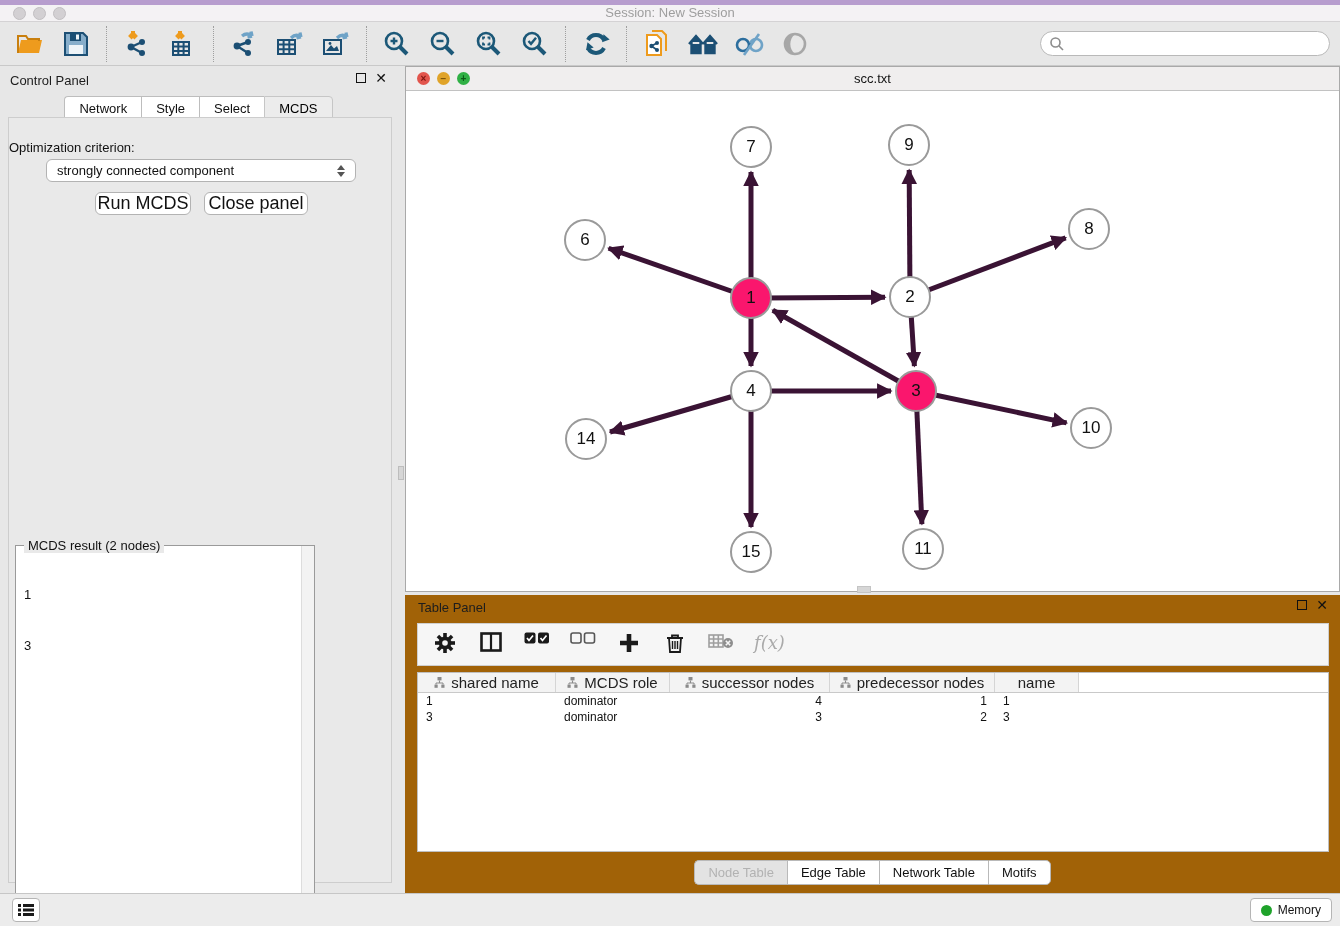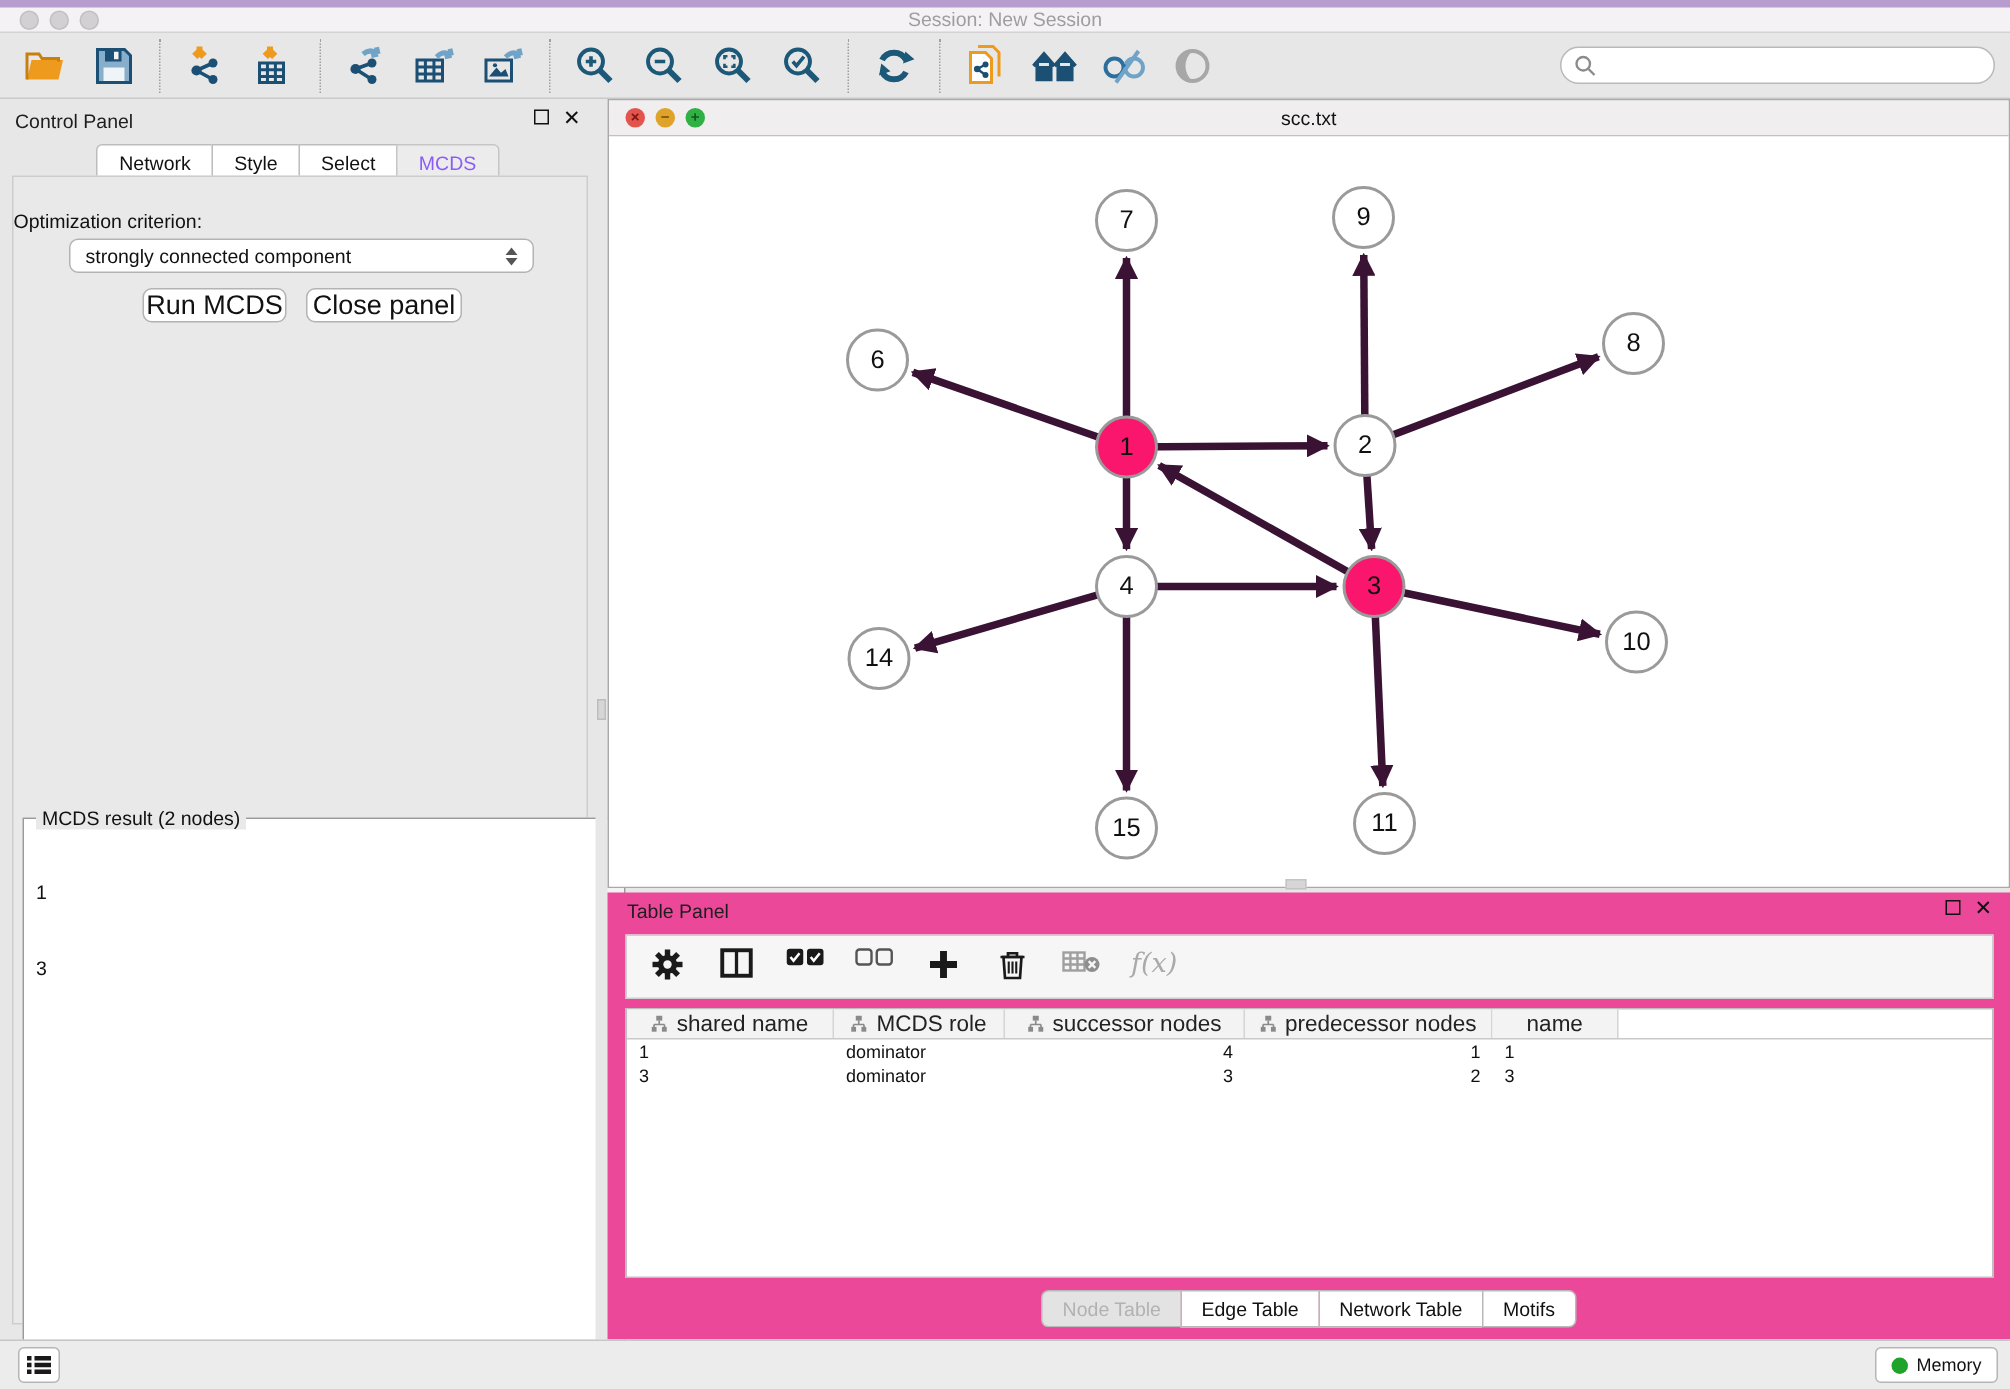--- a/index.html
+++ b/index.html
@@ -21,52 +21,52 @@
 
   
   #control-panel { position:absolute; left:0; top:66px; width:397px; height:827px; background:#e7e7e7; }
   #cp-header { position:absolute; left:10px; top:7px; font-size:13px; color:#1d1d1d; }
   .panel-btns { position:absolute; right:10px; top:7px; display:flex; gap:9px; align-items:center; }
   .pb-max { width:10px; height:10px; border:1.5px solid #111; }
   .pb-close { font-size:14px; font-weight:bold; color:#111; line-height:10px; }
   #cp-tabs { position:absolute; left:0; top:30px; width:100%; display:flex; justify-content:center; }
   .cp-tab { font-size:13px; padding:4px 14px; background:#fff; border:1px solid #bdbdbd; border-right:none; color:#111; }
   .cp-tab:first-child { border-radius:4px 0 0 4px; }
-  .cp-tab.selected { background:#ececec; color:#8b5cf6; border:1px solid #c6c6c6; border-radius:0 4px 4px 0; }
+  .cp-tab.selected { background:#ececec; color:#000000; border:1px solid #c6c6c6; border-radius:0 4px 4px 0; }
   #cp-body { position:absolute; left:8px; top:51px; width:384px; height:766px; background:#e9e9e9; border:1px solid #cdcdcd; }
   #opt-label { position:absolute; top:22px; width:100%; text-align:left; font-size:13px; color:#111; }
   #criterion-select { position:absolute; left:37px; top:41px; width:310px; height:23px; background:#fff; border:1px solid #b3b3b3; border-radius:6px; display:flex; align-items:center; padding:0 10px; font-size:13px; color:#111; }
   .spin-arrows { margin-left:auto; display:flex; flex-direction:column; gap:2px; }
   .spin-arrows i { width:0; height:0; border-left:4px solid transparent; border-right:4px solid transparent; display:block; }
   .spin-up { border-bottom:5px solid #555; }
   .spin-down { border-top:5px solid #555; }
   .cp-btn { position:absolute; top:74px; height:23px; background:#fff; border:1px solid #b3b3b3; border-radius:6px; font-size:18px; color:#111; display:flex; align-items:center; justify-content:center; font-family:inherit; }
   #run-btn { left:86px; width:96px; }
   #close-panel-btn { left:195px; width:104px; }
-  #result-box { position:absolute; left:6px; top:427px; width:402px; height:380px; background:#fff; border:1px solid #9a9a9a;padding-left:47px; }
+  #result-box { position:absolute; left:6px; top:427px; width:300px; height:380px; background:#fff; border:1px solid #9a9a9a;padding-left:47px; }
   #result-title { position:absolute; left:8px; top:-8px; background:#e9e9e9; padding:0 4px; font-size:13px; color:#111; }
   #result-lines { position:absolute; left:0; top:4px; padding:2px 8px; font-size:13px; color:#111; line-height:17px; white-space:pre; }
   #result-scrollbar { position:absolute; right:0; top:0; width:13px; height:100%; background:#f3f3f3; border-left:1px solid #ddd; }
 
   
   #v-splitter { position:absolute; left:397px; top:66px; width:8px; height:827px; background:#e7e7e7; }
   #v-grip { position:absolute; left:1px; top:400px; width:6px; height:14px; background:#d6d6d6; border:1px solid #bdbdbd; }
   #h-splitter-grip { position:absolute; left:857px; top:586px; width:14px; height:7px; background:#d6d6d6; border:1px solid #c4c4c4; }
 
   
   #network-window { position:absolute; left:405px; top:66px; width:935px; height:526px; background:#fff; border:1px solid #a9a9a9; }
   #nw-titlebar { position:absolute; left:0; top:0; width:100%; height:24px; background:#f0eeee; border-bottom:1px solid #c2c2c2; }
   .nw-dot { position:absolute; top:5px; width:13px; height:13px; border-radius:50%; font-size:10px; font-weight:bold; display:flex; align-items:center; justify-content:center; }
   #nw-title { position:absolute; top:4px; width:100%; text-align:center; font-size:13px; color:#111; }
   #graph-area { position:absolute; left:0; top:24px; width:933px; height:500px; background:#fff; overflow:hidden; }
   #edge-svg { position:absolute; left:0; top:0; }
   .graph-node { position:absolute; width:42px; height:42px; border-radius:50%; border:2px solid #9a9a9a; background:#fff; display:flex; align-items:center; justify-content:center; font-size:17px; color:#111; }
 
   
-  #table-panel { position:absolute; left:405px; top:595px; width:935px; height:298px; background:#ec4899; }
+  #table-panel { position:absolute; left:405px; top:595px; width:935px; height:298px; background:#a16207; }
   #tp-header { position:absolute; left:13px; top:5px; font-size:13px; color:#1d1d1d; }
   #tp-toolbar { position:absolute; left:12px; top:28px; width:912px; height:43px; background:#f6f6f6; border:1px solid #cfcfcf; display:flex; align-items:center; gap:20px; padding-left:14px; }
   .tpt-btn { display:flex; justify-content:center; width:26px; height:26px; }
   #fx-label { font-size:18px; font-style:italic; font-family:"DejaVu Serif",serif; color:#aaa; }
   #node-table { position:absolute; left:12px; top:77px; width:912px; height:180px; background:#fff; border:1px solid #bfbfbf; }
   #nt-header { display:flex; height:20px; border-bottom:1px solid #c9c9c9; }
   .nt-th { background:#f3f3f3; border-right:1px solid #d5d5d5; display:flex; align-items:center; justify-content:center; gap:6px; font-size:15px; color:#222; }
   .nt-th .hicon { display:flex; }
   .nt-row { display:flex; height:16px; font-size:12px; color:#111; }
   .nt-td { padding:1px 8px; overflow:hidden; white-space:nowrap; }

